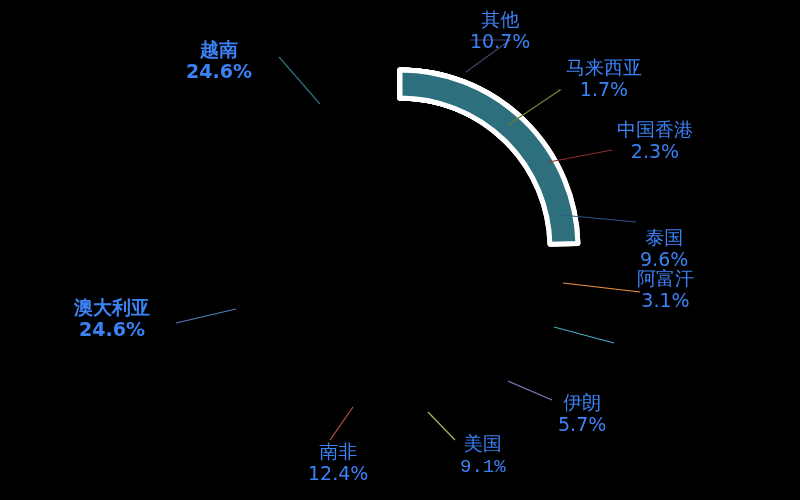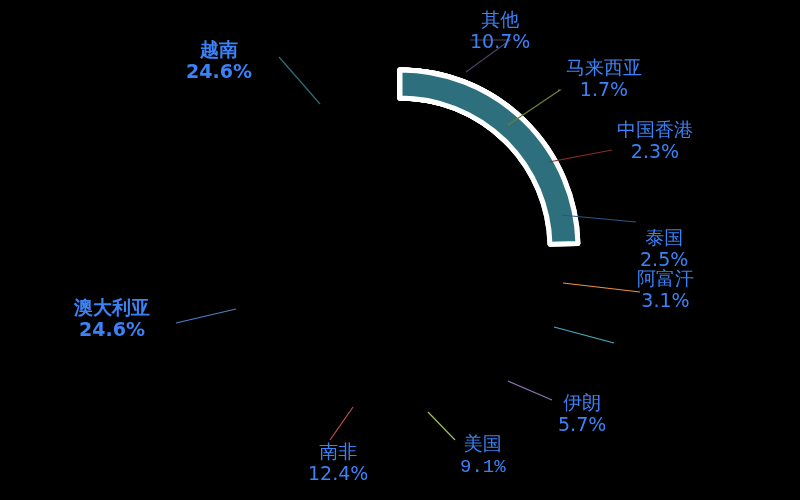--- a/index.html
+++ b/index.html
@@ -90,21 +90,21 @@
     <span class="label-pct">1.7%</span>
   </div>
 
   <div class="label-group lbl-right" style="left:617px; top:118px;">
     <span class="label-name">中国香港</span>
     <span class="label-pct">2.3%</span>
   </div>
 
   <div class="label-group lbl-right" style="left:640px; top:198px;margin-top:28px;">
     <span class="label-name">泰国</span>
-    <span class="label-pct">2.5%</span>
+    <span class="label-pct">9.6%</span>
   </div>
 
   <div class="label-group lbl-right" style="left:628px; top:267px;margin-left:9px;">
     <span class="label-name">阿富汗</span>
     <span class="label-pct">3.1%</span>
   </div>
 
 
   <div class="label-group lbl-right" style="left:558px; top:391px;">
     <span class="label-name">伊朗</span>

